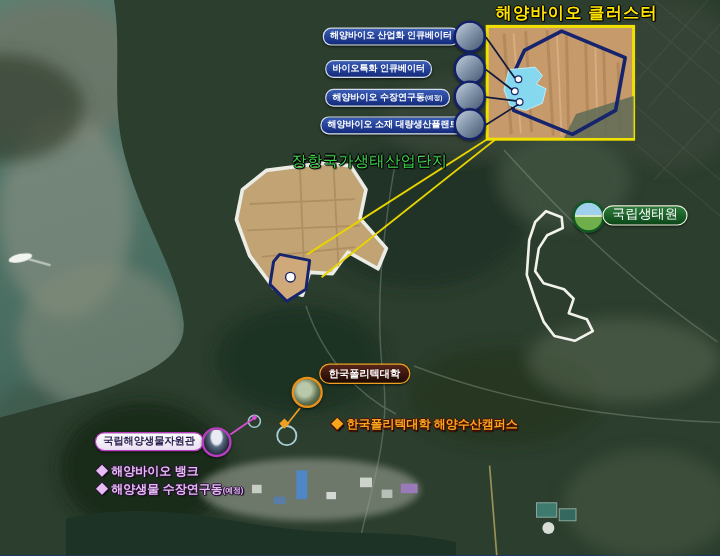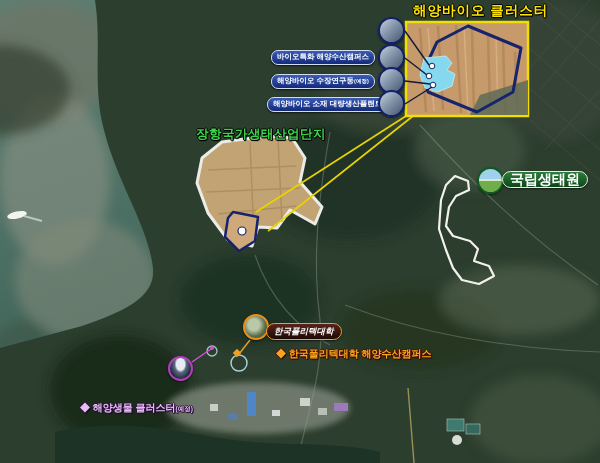--- a/index.html
+++ b/index.html
@@ -15,23 +15,23 @@
   .photo-circle{border-radius:50%;box-sizing:border-box;box-shadow:0 1px 2px rgba(0,0,0,.6);}
   .c-facility{width:27px;height:27px;border:2.5px solid #12206a;
     background:linear-gradient(135deg,#c4cfda 0%,#8496ac 45%,#45566e 100%);}
   .c-eco{width:27px;height:27px;border:2.5px solid #0f5a23;
     background:linear-gradient(180deg,#9fd0ec 0 45%,#d8e8c8 45% 52%,#6fae4a 52% 100%);}
   .c-poly{width:26px;height:26px;border:2.5px solid #e89018;
     background:radial-gradient(circle at 40% 40%,#b9c8a8 0 30%,#5d7050 60%,#2e3c28 100%);}
   .c-mabik{width:25px;height:25px;border:2.5px solid #b83cc0;
     background:radial-gradient(ellipse at 50% 30%,#e8ecf2 0 28%,#5a6a80 40%,#1c2434 75%);}
   .title-yellow{font-size:13.5px;font-weight:bold;color:#ffe400;letter-spacing:1px;}
-  .green-label{font-size:12.5px;font-weight:bold;color:#3ed44c;letter-spacing:.5px;}
+  .green-label{font-size:12.5px;font-weight:normal;color:#3ed44c;letter-spacing:.5px;margin-left:47px;}
   .pill-eco{height:15px;line-height:14px;background:linear-gradient(#2e7c3c,#0b4718);
-    border:1.5px solid #e6f0d6;border-radius:9px;color:#fff;font-size:14px;font-weight:bold;
+    border:1.5px solid #e6f0d6;border-radius:9px;color:#fff;font-size:11px;font-weight:normal;
     padding:0 7px;box-shadow:0 1px 2px rgba(0,0,0,.6);}
   .pill-poly{height:15px;line-height:14px;background:linear-gradient(#57241a,#1d0a04);
     border:1.5px solid #f0a020;border-radius:9px;color:#fff;font-size:8.5px;font-weight:bold;
     padding:0 7px;box-shadow:0 1px 2px rgba(0,0,0,.6);}
   .pill-mabik{height:14px;line-height:13px;background:linear-gradient(#ffffff,#e9def2);
     border:1.5px solid #b83cc0;border-radius:8px;color:#241a4a;font-size:8.5px;font-weight:bold;
     padding:0 6px;box-shadow:0 1px 2px rgba(0,0,0,.6);}
   .campus-text{font-size:10px;font-weight:bold;color:#f6a61d;
     text-shadow:-1px 0 #501000,1px 0 #501000,0 -1px #501000,0 1px #501000,1px 1px 1px #000;text-align:center;}
   .bullet-lav{font-size:10px;font-weight:bold;color:#e5bdf2;
@@ -157,44 +157,49 @@
     <circle cx="239" cy="363" r="8" fill="none" stroke="#bfe8f2" stroke-width="1.5" opacity=".85"></circle>
     <circle cx="212" cy="351" r="5" fill="none" stroke="#bfe8f2" stroke-width="1.3" opacity=".8"></circle>
     <path d="M192,362 L211,349" stroke="#d44fd4" stroke-width="1.5"></path>
     <circle cx="212" cy="348" r="2" fill="#d44fd4"></circle>
     <path d="M250,340 L239,354" stroke="#f0a020" stroke-width="1.4"></path>
     <rect x="234" y="350" width="6" height="6" fill="#f0a020" transform="rotate(45 237 353)"></rect>
   </svg>
 
   <div class="abs title-yellow outline-k" style="left:413px;top:2px;">해양바이오 클러스터</div>
 
+  <div class="abs pill-navy" style="left:269px;top:23px;">
+    <span>해양바이오 산업화 인큐베이터</span><span class="pill-suffix"></span>
+  </div>
   <div class="abs photo-circle c-facility" style="left:378px;top:17px;"></div>
 
   <div class="abs pill-navy" style="left:271px;top:50px;">
-    <span>바이오특화 해양수산캠퍼스</span><span class="pill-suffix"></span>
+    <span>바이오특화 인큐베이터</span><span class="pill-suffix"></span>
   </div>
   <div class="abs photo-circle c-facility" style="left:378px;top:44px;"></div>
 
   <div class="abs pill-navy" style="left:271px;top:74px;">
     <span>해양바이오 수장연구동</span><span class="pill-suffix">(예정)</span>
   </div>
   <div class="abs photo-circle c-facility" style="left:378px;top:67px;"></div>
 
   <div class="abs pill-navy" style="left:267px;top:97px;">
     <span>해양바이오 소재 대량생산플랜트</span><span class="pill-suffix">(GMP)</span>
   </div>
   <div class="abs photo-circle c-facility" style="left:378px;top:90px;"></div>
 
   <div class="abs green-label outline-k" style="left:196px;top:126px;">장항국가생태산업단지</div>
 
   <div class="abs photo-circle c-eco" style="left:477px;top:167px;"></div>
   <div class="abs pill-eco" style="left:502px;top:171px;">국립생태원</div>
 
   <div class="abs photo-circle c-poly" style="left:243px;top:314px;"></div>
-  <div class="abs pill-poly" style="left:266px;top:323px;font-style:italic;">한국폴리텍대학</div>
+  <div class="abs pill-poly" style="left:266px;top:303px;">한국폴리텍대학</div>
   <div class="abs campus-text" style="left:276px;top:347px;">◆ 한국폴리텍대학 해양수산캠퍼스</div>
 
+  <div class="abs pill-mabik" style="left:79px;top:360px;">국립해양생물자원관</div>
   <div class="abs photo-circle c-mabik" style="left:168px;top:356px;"></div>
+  <div class="abs bullet-lav" style="left:80px;top:386px;">◆ 해양바이오 뱅크</div>
   <div class="abs bullet-lav" style="left:80px;top:401px;">
-    <span>◆ 해양생물 클러스터</span><span class="tiny-suffix">(예정)</span>
+    <span>◆ 해양생물 수장연구동</span><span class="tiny-suffix">(예정)</span>
   </div>
 
 </div>
 
 </body></html>

